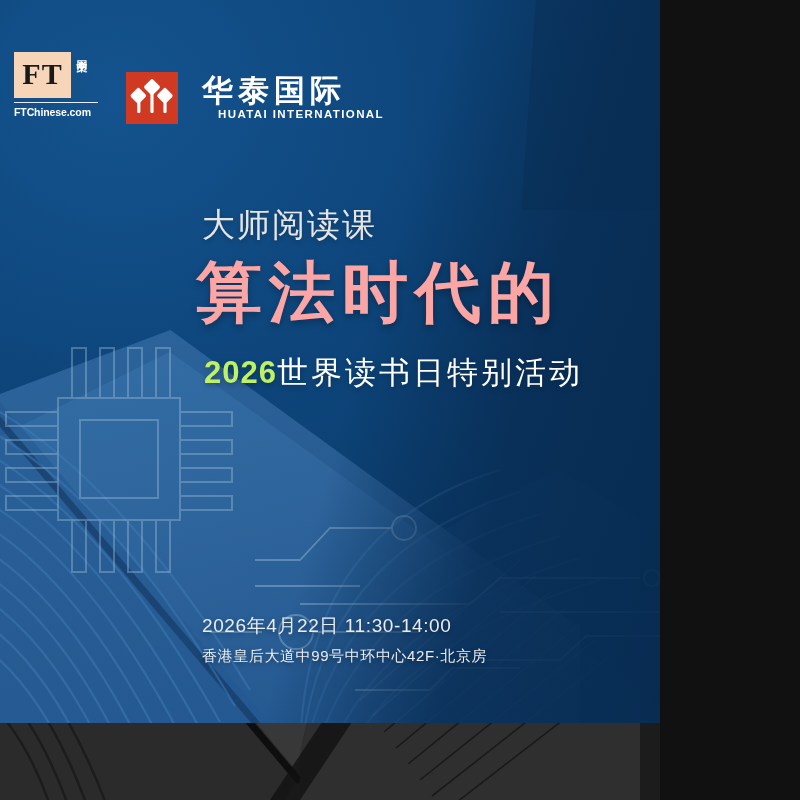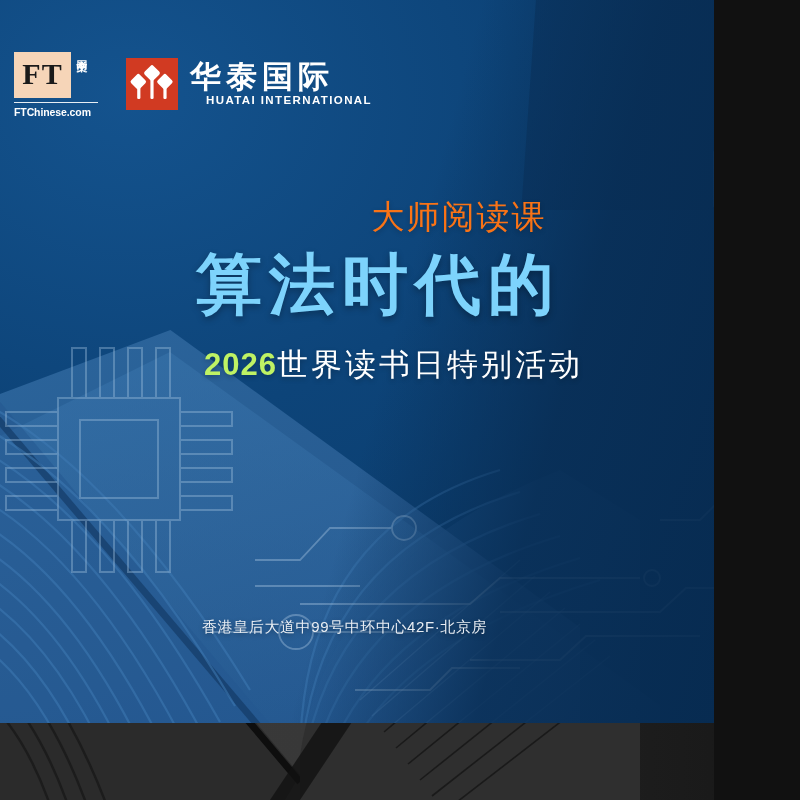--- a/index.html
+++ b/index.html
@@ -1,20 +1,20 @@
 <!DOCTYPE html>
 <html lang="zh"><head>
 <meta charset="utf-8">
 <title>Event Poster</title>
 <style>
   html,body{margin:0;padding:0;background:#111;}
   *{box-sizing:border-box;}
   .poster{
     position:relative;
-    width:714px;height:800px;
+    width:660px;height:800px;
     overflow:hidden;
     font-family:"Liberation Sans","DejaVu Sans",sans-serif;
     background:#0C447C;
   }
 
   
   .bg-base{
     position:absolute;inset:0;
     background:
       radial-gradient(120% 90% at 18% 12%, #14538E 0%, #0D4479 45%, #0A3A69 100%);
@@ -61,40 +61,39 @@
     width:57px;height:46px;text-align:center;letter-spacing:1px;
   }
   .ft-logo .ft-cn{
     color:#ffffff;font-size:11px;line-height:15px;
     writing-mode:vertical-rl;
     margin-left:3px;height:46px;font-weight:600;letter-spacing:0px;
   }
   .ft-rule{width:84px;height:1px;background:#ffffff;margin-top:4px;opacity:.9;}
   .ft-dom{color:#ffffff;font-size:10.5px;letter-spacing:-.1px;margin-top:3px;font-weight:600;}
 
-  .ht-logo{display:flex;align-items:center;gap:12px;margin-top:6px;}
+  .ht-logo{display:flex;align-items:center;gap:24px;margin-top:20px;}
   .ht-mark{width:52px;height:52px;background:#D13A22;position:relative;}
   .ht-text{display:flex;flex-direction:column;gap:3px;}
   .ht-cn{color:#fff;font-size:31px;font-weight:700;letter-spacing:5px;line-height:1;}
   .ht-en{color:#fff;font-size:11.5px;font-weight:700;letter-spacing:1.4px;line-height:1;padding-left:16px;}
 
   
   .content{position:absolute;left:196px;top:200px;width:520px;}
   .eyebrow{
-    color:#f97316;font-size:33px;font-weight:400;letter-spacing:2px;
-    line-height:1;margin:0 0 18px 6px;
+    color:#e5e5e5;font-size:33px;font-weight:400;letter-spacing:2px;
+    line-height:1;margin:8px 0 18px 6px;
     text-shadow:0 2px 5px rgba(0,0,0,.22);
-    text-align:center;
   }
   .title-line{
     font-weight:700;font-size:66px;line-height:1.03;letter-spacing:7px;
     margin:0;white-space:nowrap;
     text-shadow:0 3px 7px rgba(0,0,0,.30);
   }
-  .title-1{color:#7dd3fc;}
+  .title-1{color:#fca5a5;}
   .title-2{color:#F9D8BC;margin-top:8px;}
   .subtitle{
     margin:30px 0 0 8px;font-size:31px;line-height:1;letter-spacing:3px;
     color:#FFFFFF;white-space:nowrap;
     text-shadow:0 2px 5px rgba(0,0,0,.25);
   }
   .subtitle .yr{color:#bef264;font-weight:700;letter-spacing:1px;}
 
   
   .info{position:absolute;left:202px;top:612px;}
@@ -269,16 +268,17 @@
 
   <div class="content">
     <div class="eyebrow">大师阅读课</div>
     <div class="title-line title-1">算法时代的</div>
     <div class="subtitle">
       <span class="yr">2026</span><span>世界读书日特别活动</span>
     </div>
   </div>
 
   <div class="info">
+    <div class="info-line info-date">2026年4月22日  11:30-14:00</div>
     <div class="info-line info-addr">香港皇后大道中99号中环中心42F·北京房</div>
   </div>
 
 </div>
 
 </body></html>

